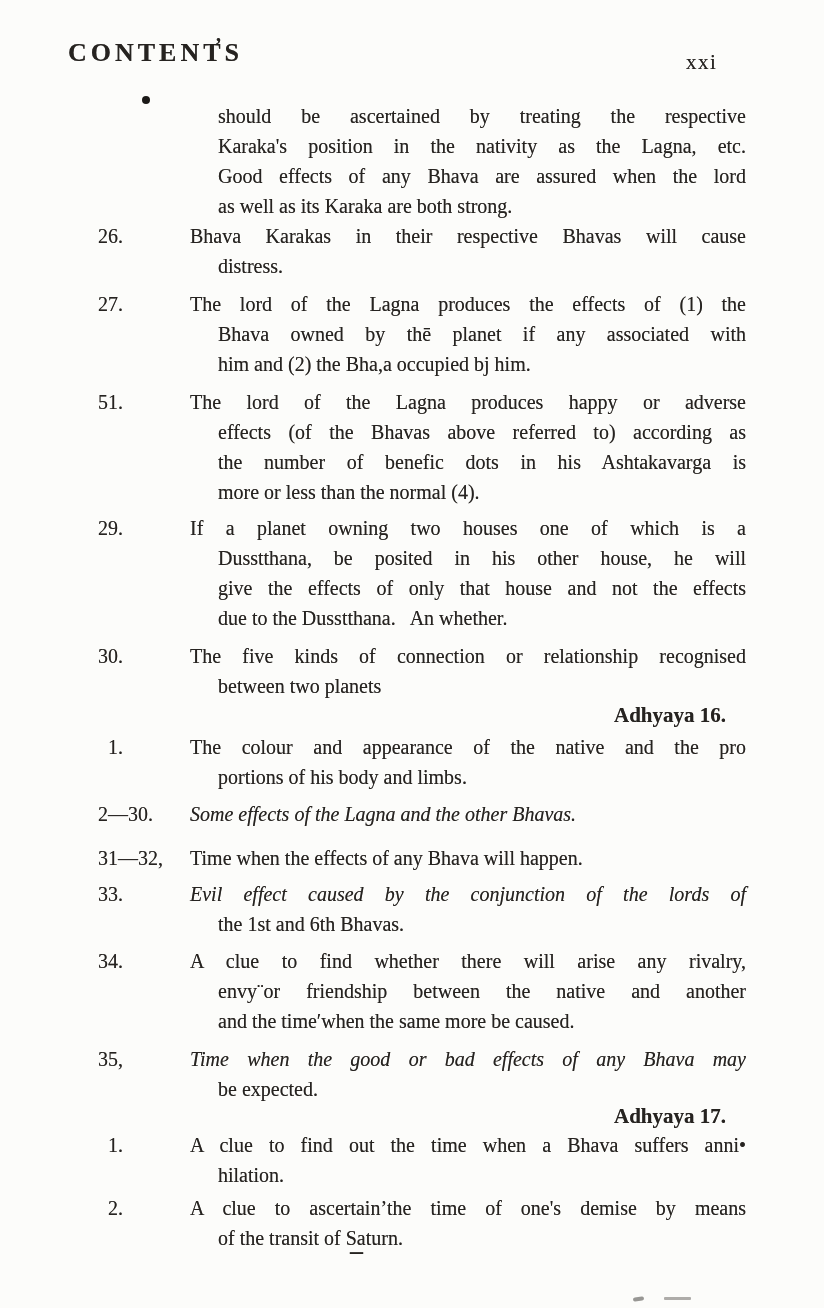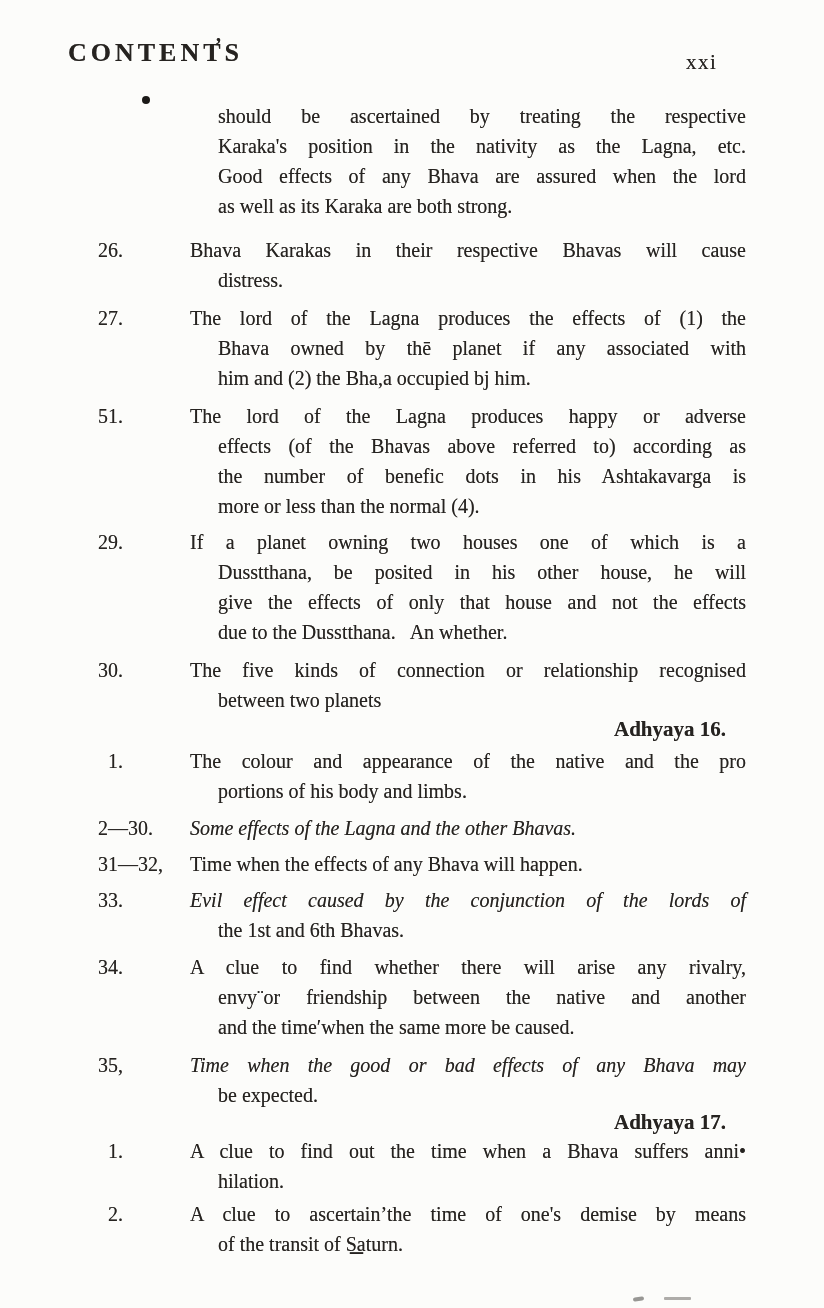--- a/index.html
+++ b/index.html
@@ -71,21 +71,21 @@
 
   <div class="body">
 
     <div class="intro">
       <div class="ln">should be ascertained by treating the respective</div>
       <div class="ln">Karaka's position in the nativity as the Lagna, etc.</div>
       <div class="ln">Good effects of any Bhava are assured when the lord</div>
       <div class="ln last">as well as its Karaka are both strong.</div>
     </div>
 
-    <div class="entry" style="margin-top:14px">
+    <div class="entry" style="margin-top:0">
       <div class="num">26.</div>
       <div class="etext">
         <div class="ln">Bhava Karakas in their respective Bhavas will cause</div>
         <div class="ln c last">distress.</div>
       </div>
     </div>
 
     <div class="entry" style="margin-top:8px">
       <div class="num">27.</div>
       <div class="etext">
@@ -133,21 +133,21 @@
       </div>
     </div>
 
     <div class="entry" style="margin-top:7px">
       <div class="num">2—30.</div>
       <div class="etext">
         <div class="ln last i">Some effects of the Lagna and the other Bhavas.</div>
       </div>
     </div>
 
-    <div class="entry" style="margin-top:6px">
+    <div class="entry" style="margin-top:14px">
       <div class="num">31—32,</div>
       <div class="etext">
         <div class="ln last">Time when the effects of any Bhava will happen.</div>
       </div>
     </div>
 
     <div class="entry" style="margin-top:6px">
       <div class="num">33.</div>
       <div class="etext">
         <div class="ln i">Evil effect caused by the conjunction of the lords of</div>

